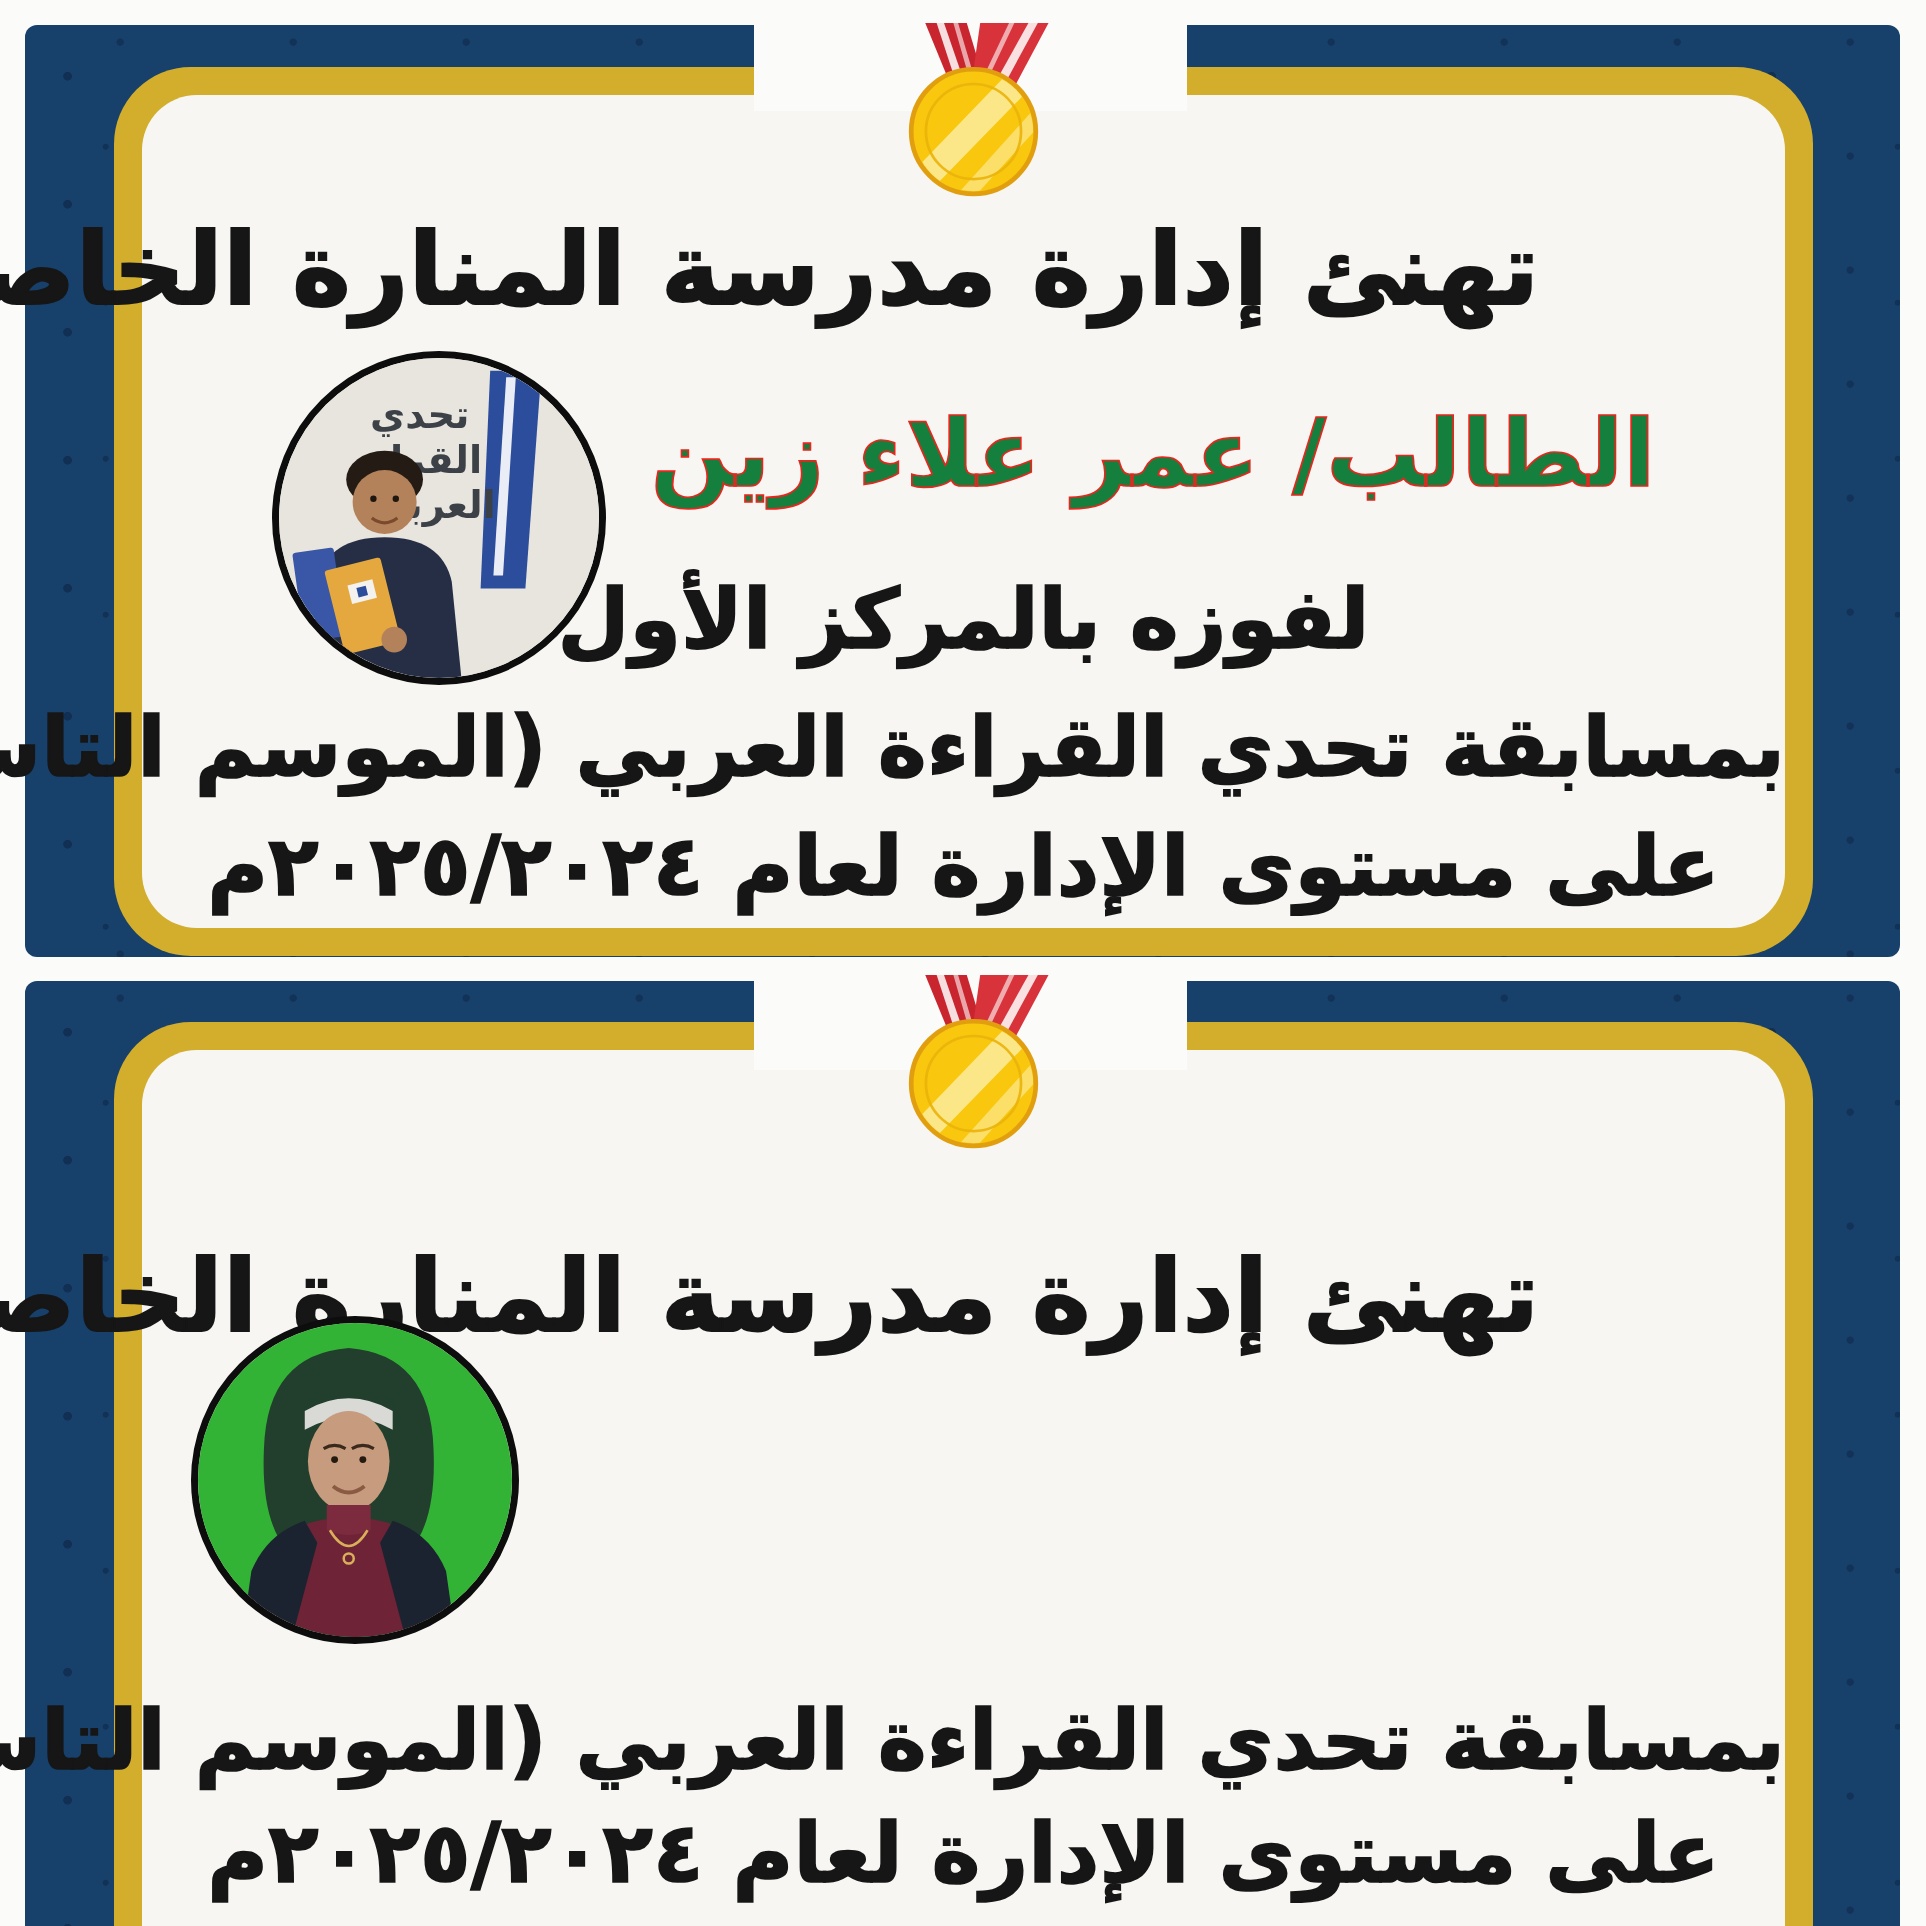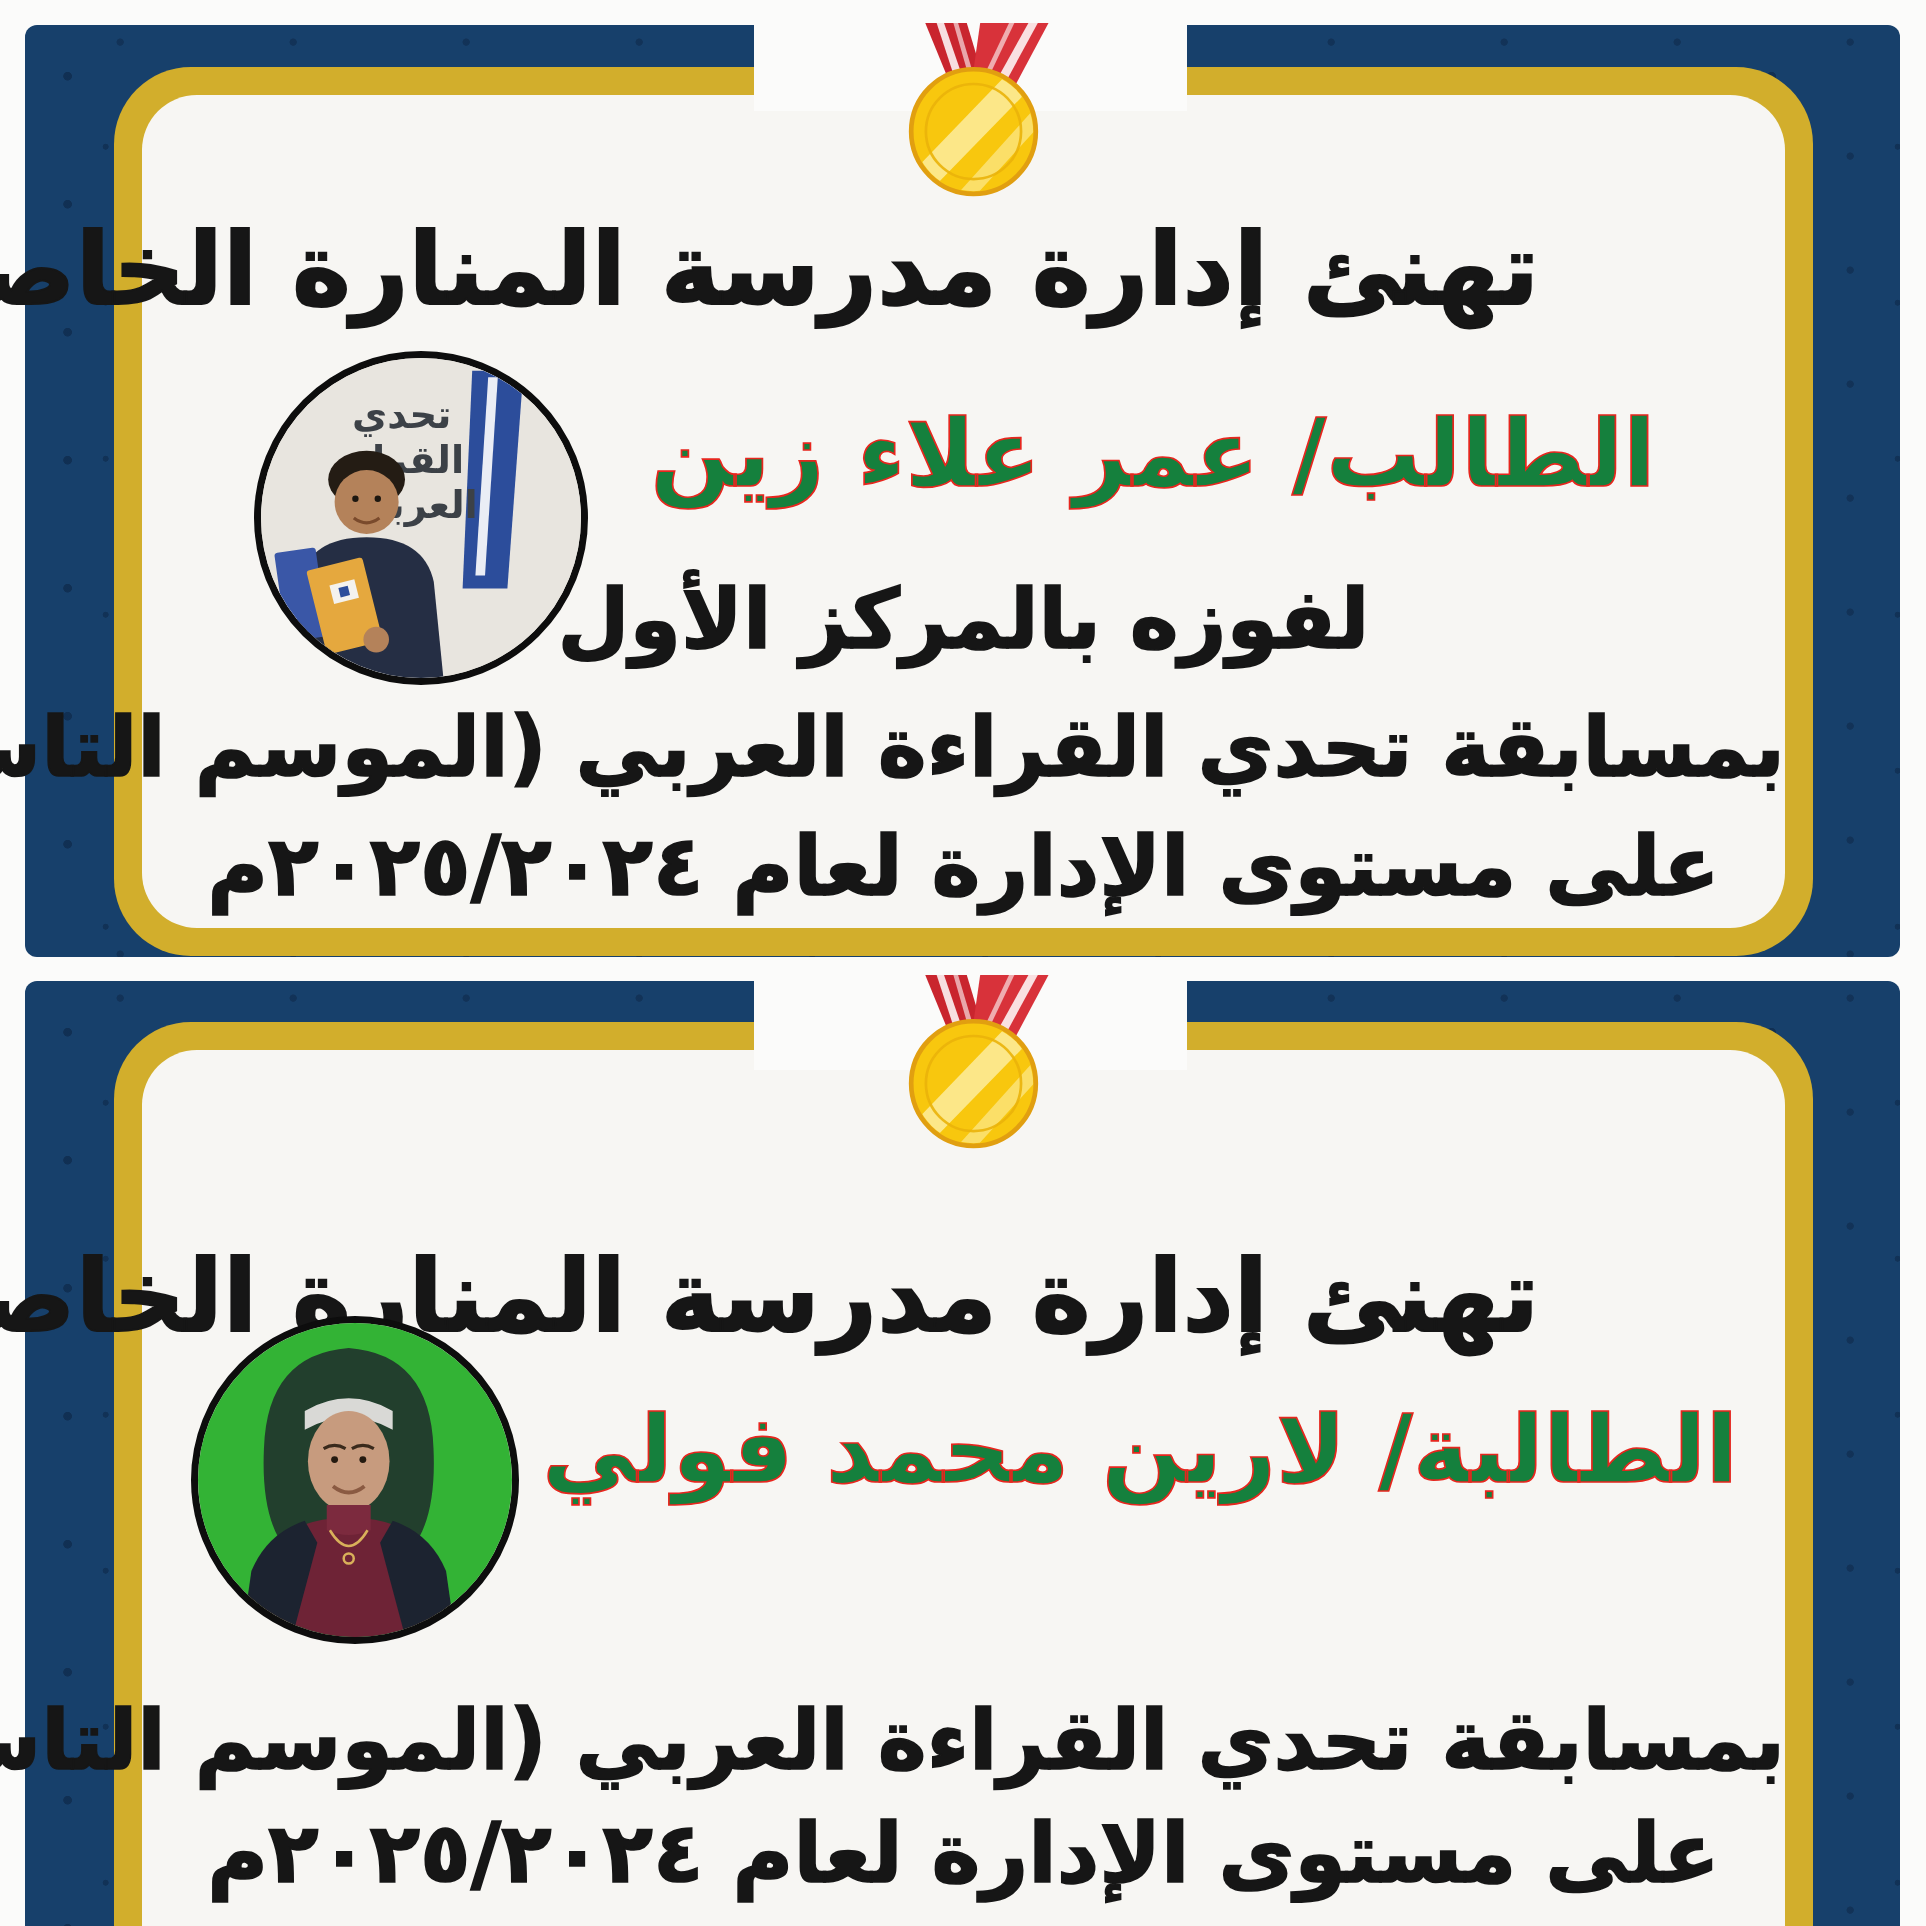--- a/index.html
+++ b/index.html
@@ -49,21 +49,21 @@
   }
   .bodyline{
     left:142px;width:1643px;font-size:83px;
     -webkit-text-stroke:1.7px #161616;
   }
   .photo{
     position:absolute;border-radius:50%;border:7.4px solid #0d0d0d;
     overflow:hidden;background:#e8e5df;box-sizing:border-box;
   }
   .photo svg{display:block;width:100%;height:100%;}
-  .photo1{left:254px;top:351px;width:334px;height:334px;}
+  .photo1{left:272px;top:351px;width:334px;height:334px;}
   .photo2{left:191px;top:1316px;width:328px;height:328px;}
 </style>
 </head>
 <body>
 
 <div class="page">
 
   <div class="navy navy1"></div>
   <div class="frame frame1">
     <div class="inner"></div>
@@ -164,18 +164,17 @@
       <path d="M43,52 Q48,56 53,52" stroke="#8a5a42" stroke-width="1.2" fill="none"></path>
       <path d="M14,100 L18,78 Q26,62 48,62 Q70,62 78,78 L82,100 Z" fill="#6e2336"></path>
       <path d="M41,58 L55,58 L55,66 Q48,69 41,66 Z" fill="#7c2a3e"></path>
       <path d="M14,100 L17,79 Q22,67 34,63 L38,70 L30,100 Z" fill="#1c2330"></path>
       <path d="M82,100 L79,79 Q74,67 62,63 L58,70 L66,100 Z" fill="#1c2330"></path>
       <path d="M42,66 Q48,76 54,66" stroke="#d9b05a" stroke-width="0.8" fill="none"></path>
       <circle cx="48" cy="75" r="1.6" fill="none" stroke="#d9b05a" stroke-width="0.8"></circle>
     </svg>
   </div>
 
-  <div class="line student" style="top:1391px">الطالبة/ لارين محمد فولي</div>
   <div class="line bodyline" style="top:1689px">بمسابقة تحدي القراءة العربي (الموسم التاسع)</div>
   <div class="line bodyline" style="top:1802px">على مستوى الإدارة لعام ٢٠٢٥/٢٠٢٤م</div>
 
 </div>
 
 
 </body></html>

